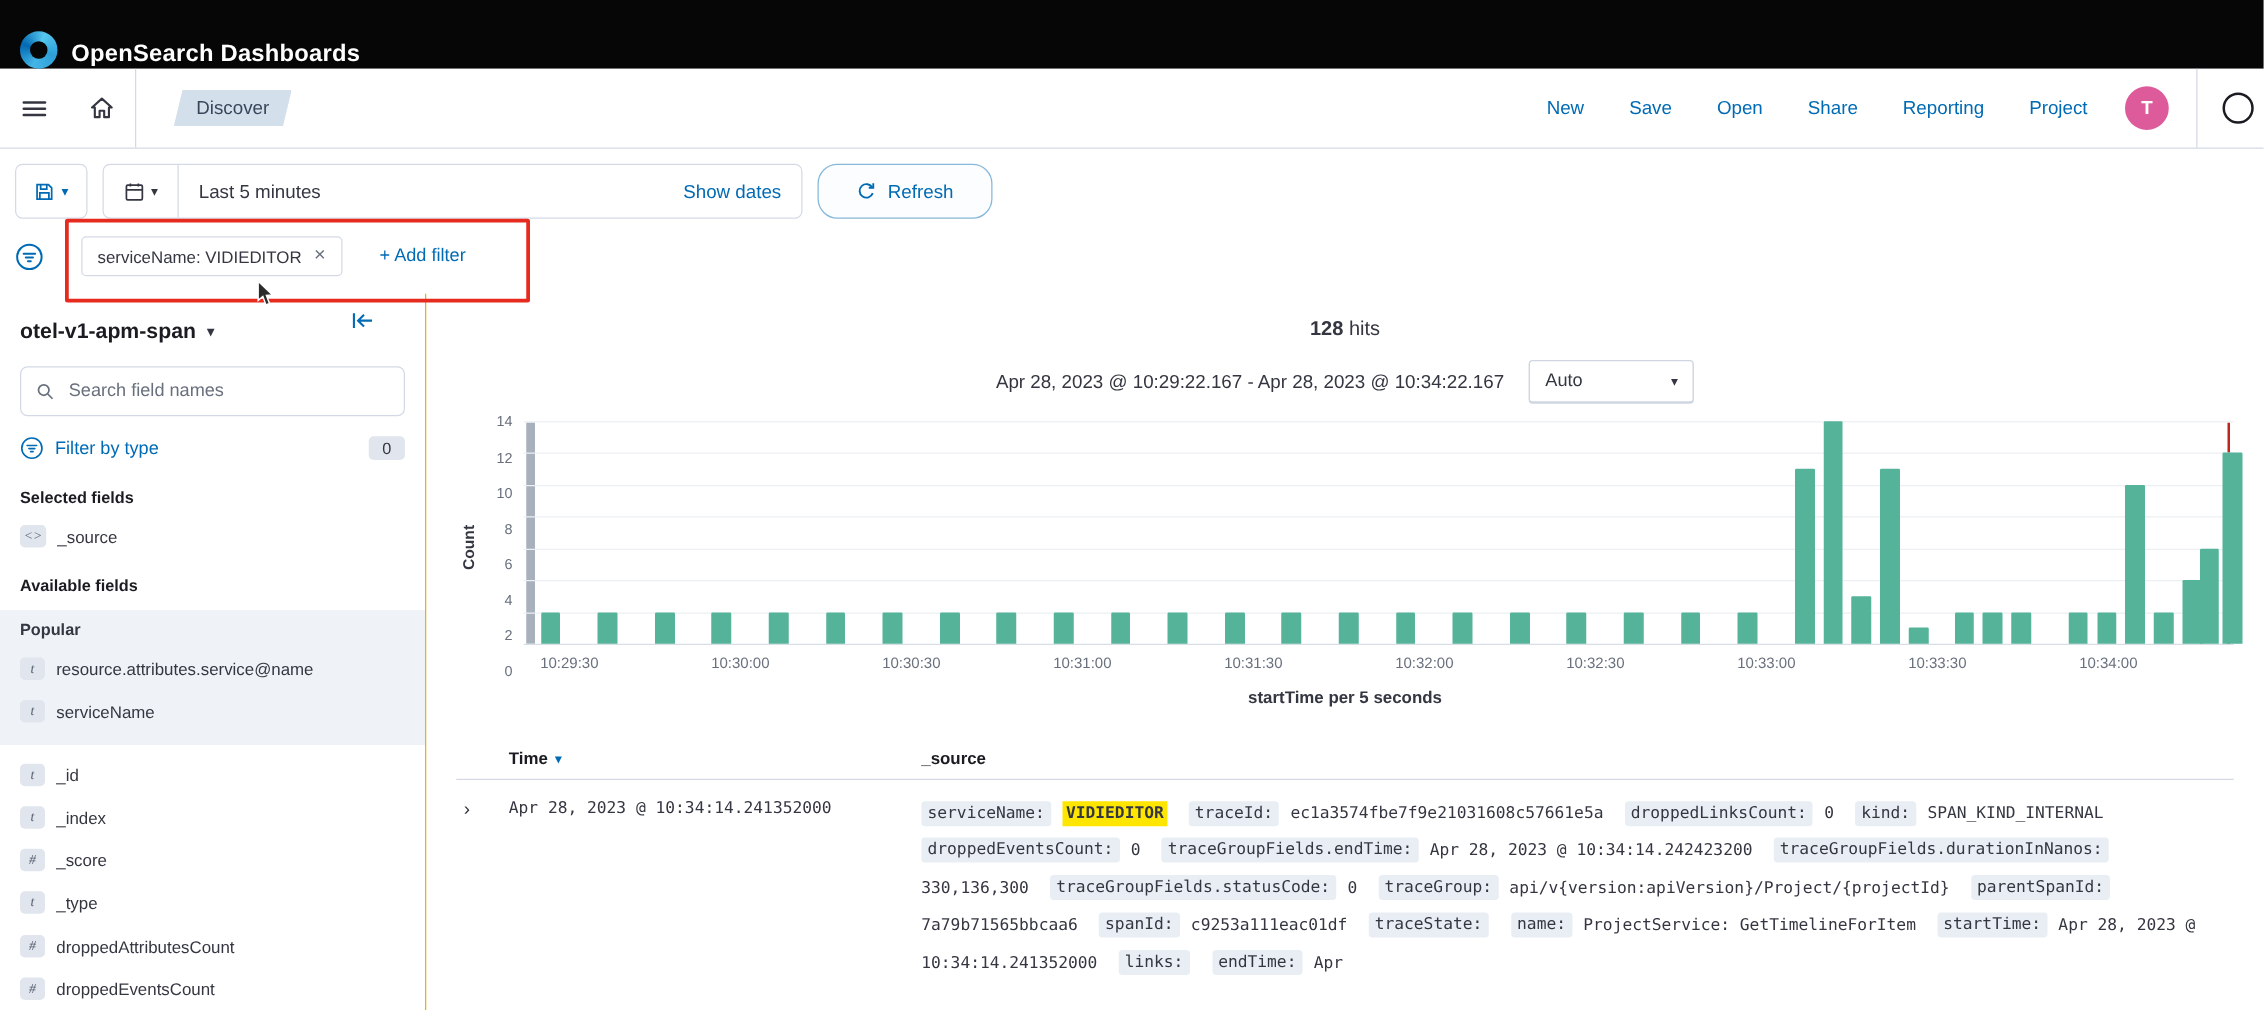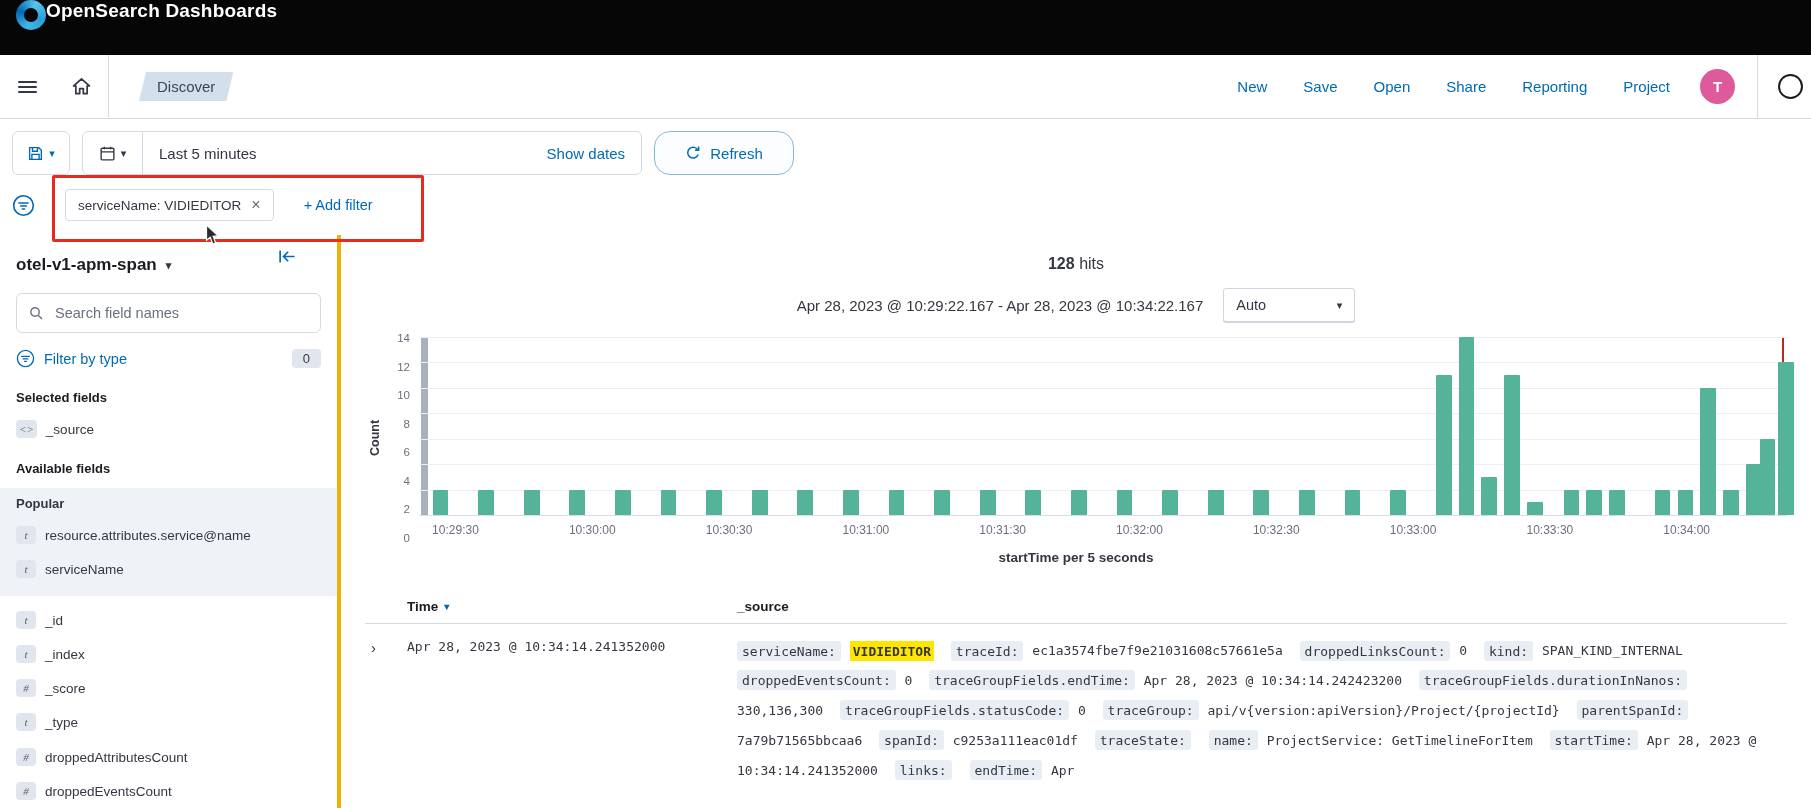--- a/index.html
+++ b/index.html
@@ -5,21 +5,21 @@
   * { box-sizing: border-box; }
   html,body { margin:0; padding:0; }
   body {
     width:1811px; height:808px; overflow:hidden;
     font-family:"Liberation Sans", sans-serif;
     color:#343741; background:#fff;
   }
   .screen { width:1811px; height:808px; display:flex; flex-direction:column; position:relative; overflow:hidden; }
 
   
-  .top-bar { height:55px; flex:0 0 55px; background:#060606; display:flex; align-items:flex-start; padding:0 16px; }
+  .top-bar { height:55px; flex:0 0 55px; background:#060606; display:flex; align-items:flex-end; padding:0 16px; gap:11px; }
   .logo-ring { width:30px; height:30px; border-radius:50%; position:relative;
     background:conic-gradient(from 200deg,#44b5e6,#0268b2,#55c6ee,#2d9fd8,#44b5e6); }
   .logo-ring::after { content:''; position:absolute; inset:8px; background:#060606; border-radius:50%; }
   .brand { color:#fff; font-size:19px; font-weight:700; letter-spacing:.2px; }
 
   
   .nav-bar { height:64px; flex:0 0 64px; background:#fff; border-bottom:1px solid #D3DAE6; display:flex; align-items:center; }
   .icon-btn { width:54px; height:100%; display:flex; align-items:center; justify-content:center; cursor:pointer; }
   .hamburger { width:19px; }
   .hamburger span { display:block; width:19px; height:2px; background:#343741; margin:3px 0; border-radius:1px; }
@@ -57,21 +57,21 @@
   .add-filter { margin-left:30px; color:#006BB4; font-size:14.5px; cursor:pointer; }
 
   
   .annotation-box { position:absolute; left:52px; top:175px; width:372px; height:67px; border:3px solid #e62a1e; border-radius:2px; z-index:60; pointer-events:none; }
   .annotation-cursor { position:absolute; left:150px; top:46px; }
 
   
   .content { flex:1; min-height:0; display:flex; }
 
   
-  .sidebar { width:341px; flex:0 0 341px; border-right:4px solid #eab308; padding:18px 16px; position:relative; overflow:hidden; }
+  .sidebar { width:341px; flex:0 0 341px; border-right:1px solid #eab308; padding:18px 16px; position:relative; overflow:hidden; }
   .collapse-btn { position:absolute; top:12px; right:40px; cursor:pointer; display:flex; }
   .index-row { display:flex; align-items:center; gap:9px; margin-top:2px; font-size:17px; font-weight:600; color:#1a1c21; cursor:pointer; }
   .field-search { margin-top:18px; height:40px; border:1px solid #D3DAE6; border-radius:6px; background:#fff; display:flex; align-items:center; gap:9px; padding:0 11px; }
   .field-search input { flex:1; border:none; outline:none; font-size:14.5px; color:#343741; font-family:"Liberation Sans",sans-serif; background:transparent; min-width:0; }
   .field-search input::placeholder { color:#69707D; }
   .filter-type-row { margin-top:16px; display:flex; align-items:center; gap:9px; color:#006BB4; font-size:14.5px; cursor:pointer; }
   .count-badge { margin-left:auto; background:#e0e5ee; border-radius:4px; padding:2px 11px; color:#343741; font-size:13px; }
   .side-heading { margin-top:22px; font-size:13px; font-weight:700; color:#1a1c21; }
   .field-row { display:flex; align-items:flex-start; gap:9px; margin-top:15px; font-size:13.5px; color:#343741; cursor:pointer; }
   .ftype { flex:0 0 auto; min-width:20px; height:18px; padding:0 3px; border-radius:4px; background:#e0e5ee; color:#59616d;

